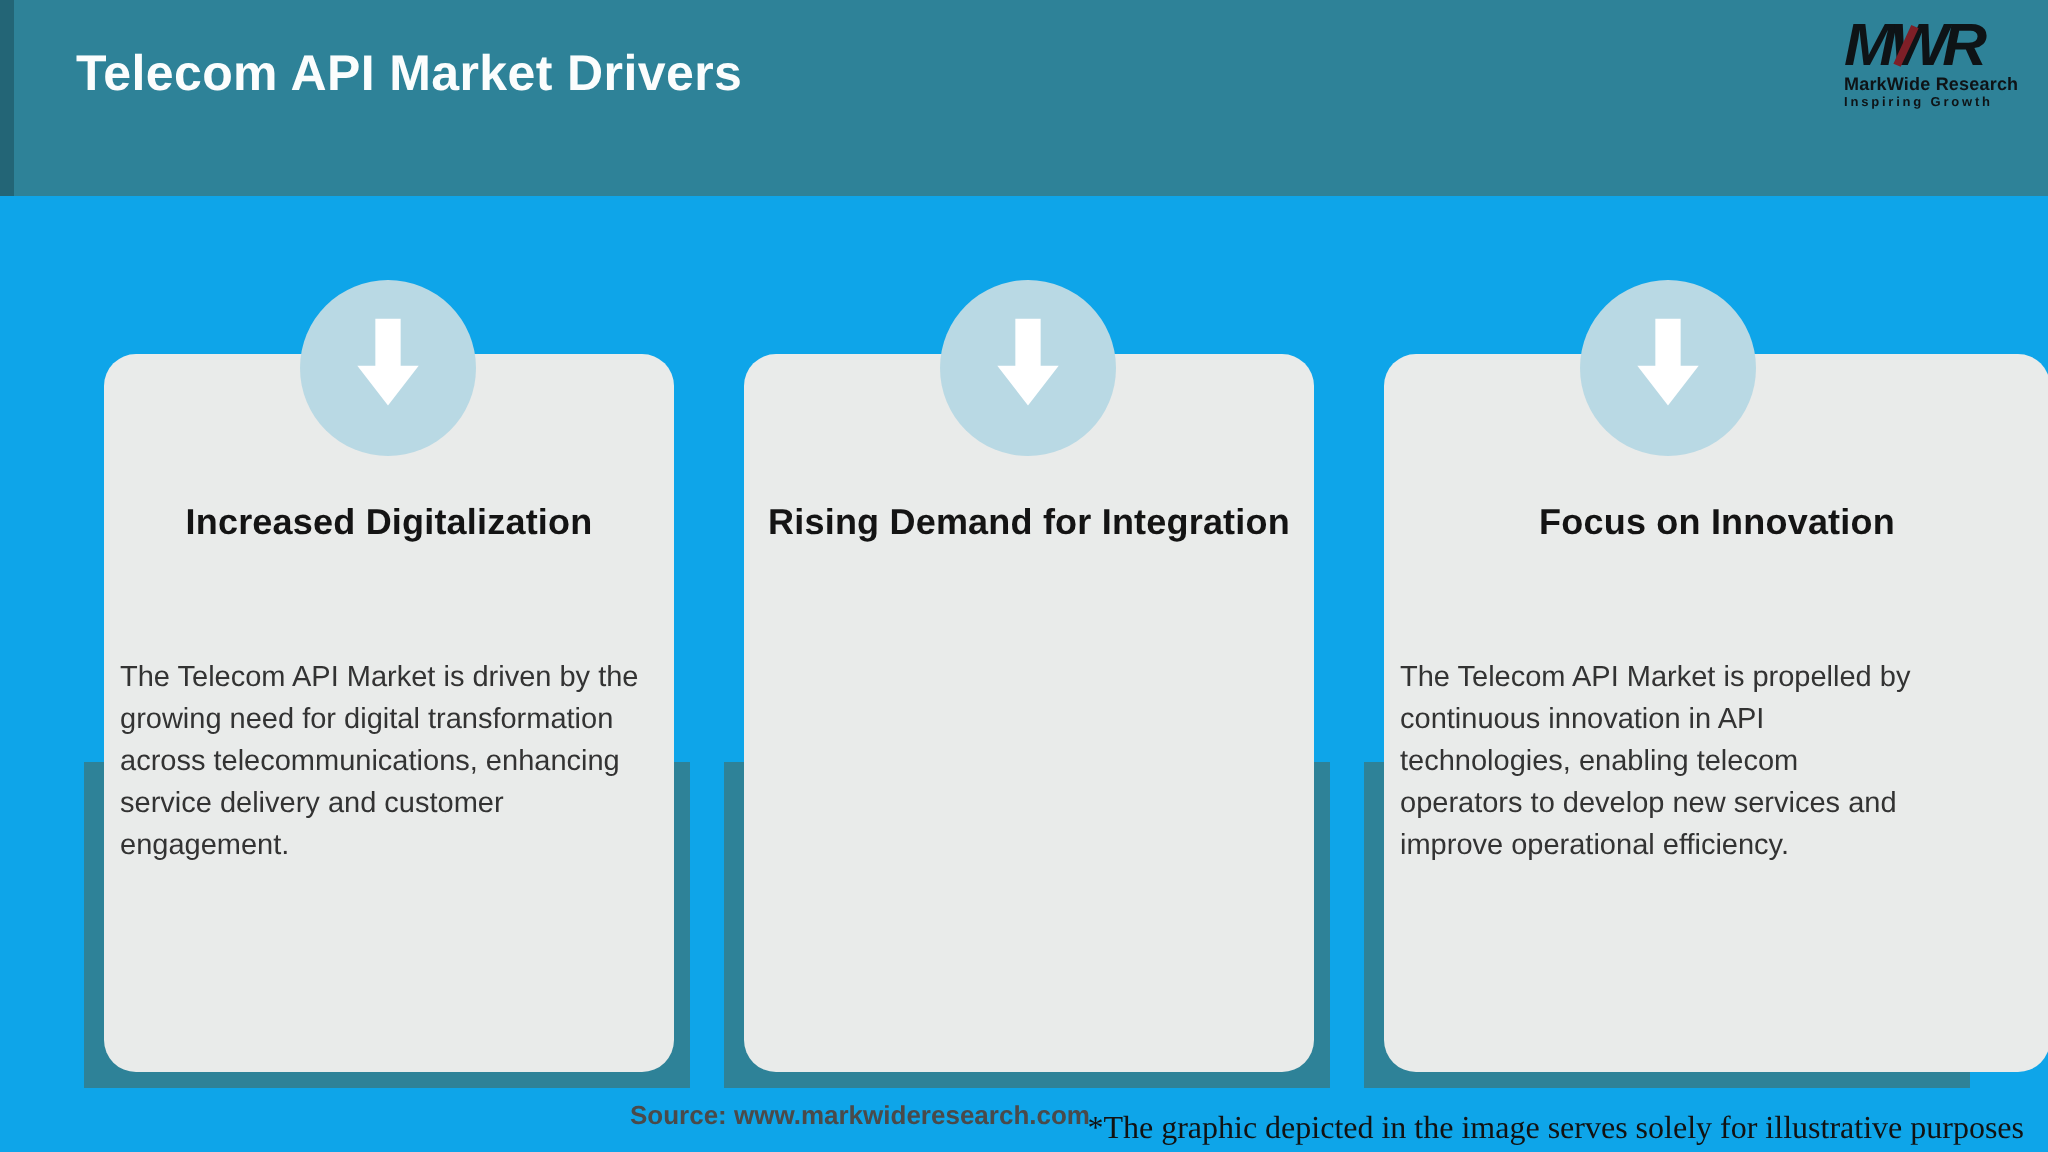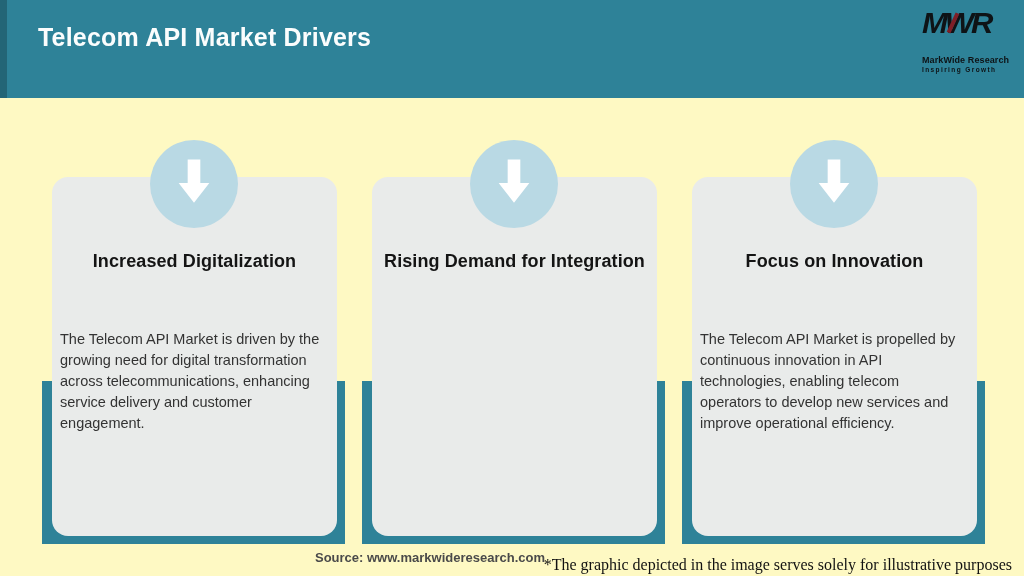--- a/index.html
+++ b/index.html
@@ -1,43 +1,43 @@
 <!DOCTYPE html>
 <html><head>
 <meta charset="utf-8">
 <style>
   html,body{margin:0;padding:0;background:#ffffff;}
   .page{
-    position:relative;width:1024px;height:576px;background:#fef9c3;overflow:hidden;
+    position:relative;width:1024px;height:576px;background:#0ea5e9;overflow:hidden;
     font-family:"Liberation Sans", sans-serif;
   }
   
   .header{position:absolute;left:0;top:0;width:1024px;height:98px;background:#2E8298;}
   .header-edge{position:absolute;left:0;top:0;width:7px;height:98px;background:rgba(0,0,0,.22);}
   .header-title{
     position:absolute;left:38px;top:23px;font-size:25px;font-weight:bold;
     color:#FBFDFD;letter-spacing:.2px;white-space:nowrap;
   }
   
   .logo{position:absolute;left:922px;top:7px;width:94px;text-align:left;color:#0E1316;line-height:1;}
   .logo-mark{
     position:relative;display:inline-block;font-size:31px;font-weight:900;font-style:italic;
     letter-spacing:-3px;color:#0E1316;transform:scaleY(.96);
   }
   .logo-slash{position:absolute;left:29px;top:5px;width:4px;height:22px;background:#7E1F27;transform:rotate(24deg);}
-  .logo-name{font-size:9px;font-weight:bold;margin-top:18px;white-space:nowrap;letter-spacing:.1px;}
+  .logo-name{font-size:9px;font-weight:bold;margin-top:0;white-space:nowrap;letter-spacing:.1px;}
   .logo-tagline{font-size:6.5px;font-weight:bold;letter-spacing:1.4px;margin-top:2px;white-space:nowrap;}
   
   .backdrop{position:absolute;top:381px;width:303px;height:163px;background:#2E8298;z-index:1;}
   .backdrop.c1{left:42px;} .backdrop.c2{left:362px;} .backdrop.c3{left:682px;}
   .card{
     position:absolute;top:177px;width:285px;height:359px;background:#E9EBEA;
     border-radius:16px;z-index:2;
   }
-  .card.c1{left:52px;} .card.c2{left:372px;} .card.c3{left:692px;}
+  .card.c1{left:52px;} .card.c2{left:372px;} .card.c3{left:692px;padding-left:48px;}
   .circle{
     position:absolute;top:140px;width:88px;height:88px;border-radius:50%;
     background:#B9D9E4;z-index:3;display:flex;align-items:center;justify-content:center;
   }
   .circle.c1{left:150px;} .circle.c2{left:470px;} .circle.c3{left:790px;}
   .card-title{
     position:absolute;top:74px;left:0;width:100%;text-align:center;
     font-size:18px;font-weight:bold;color:#141414;letter-spacing:.1px;
   }
   .card-body{

